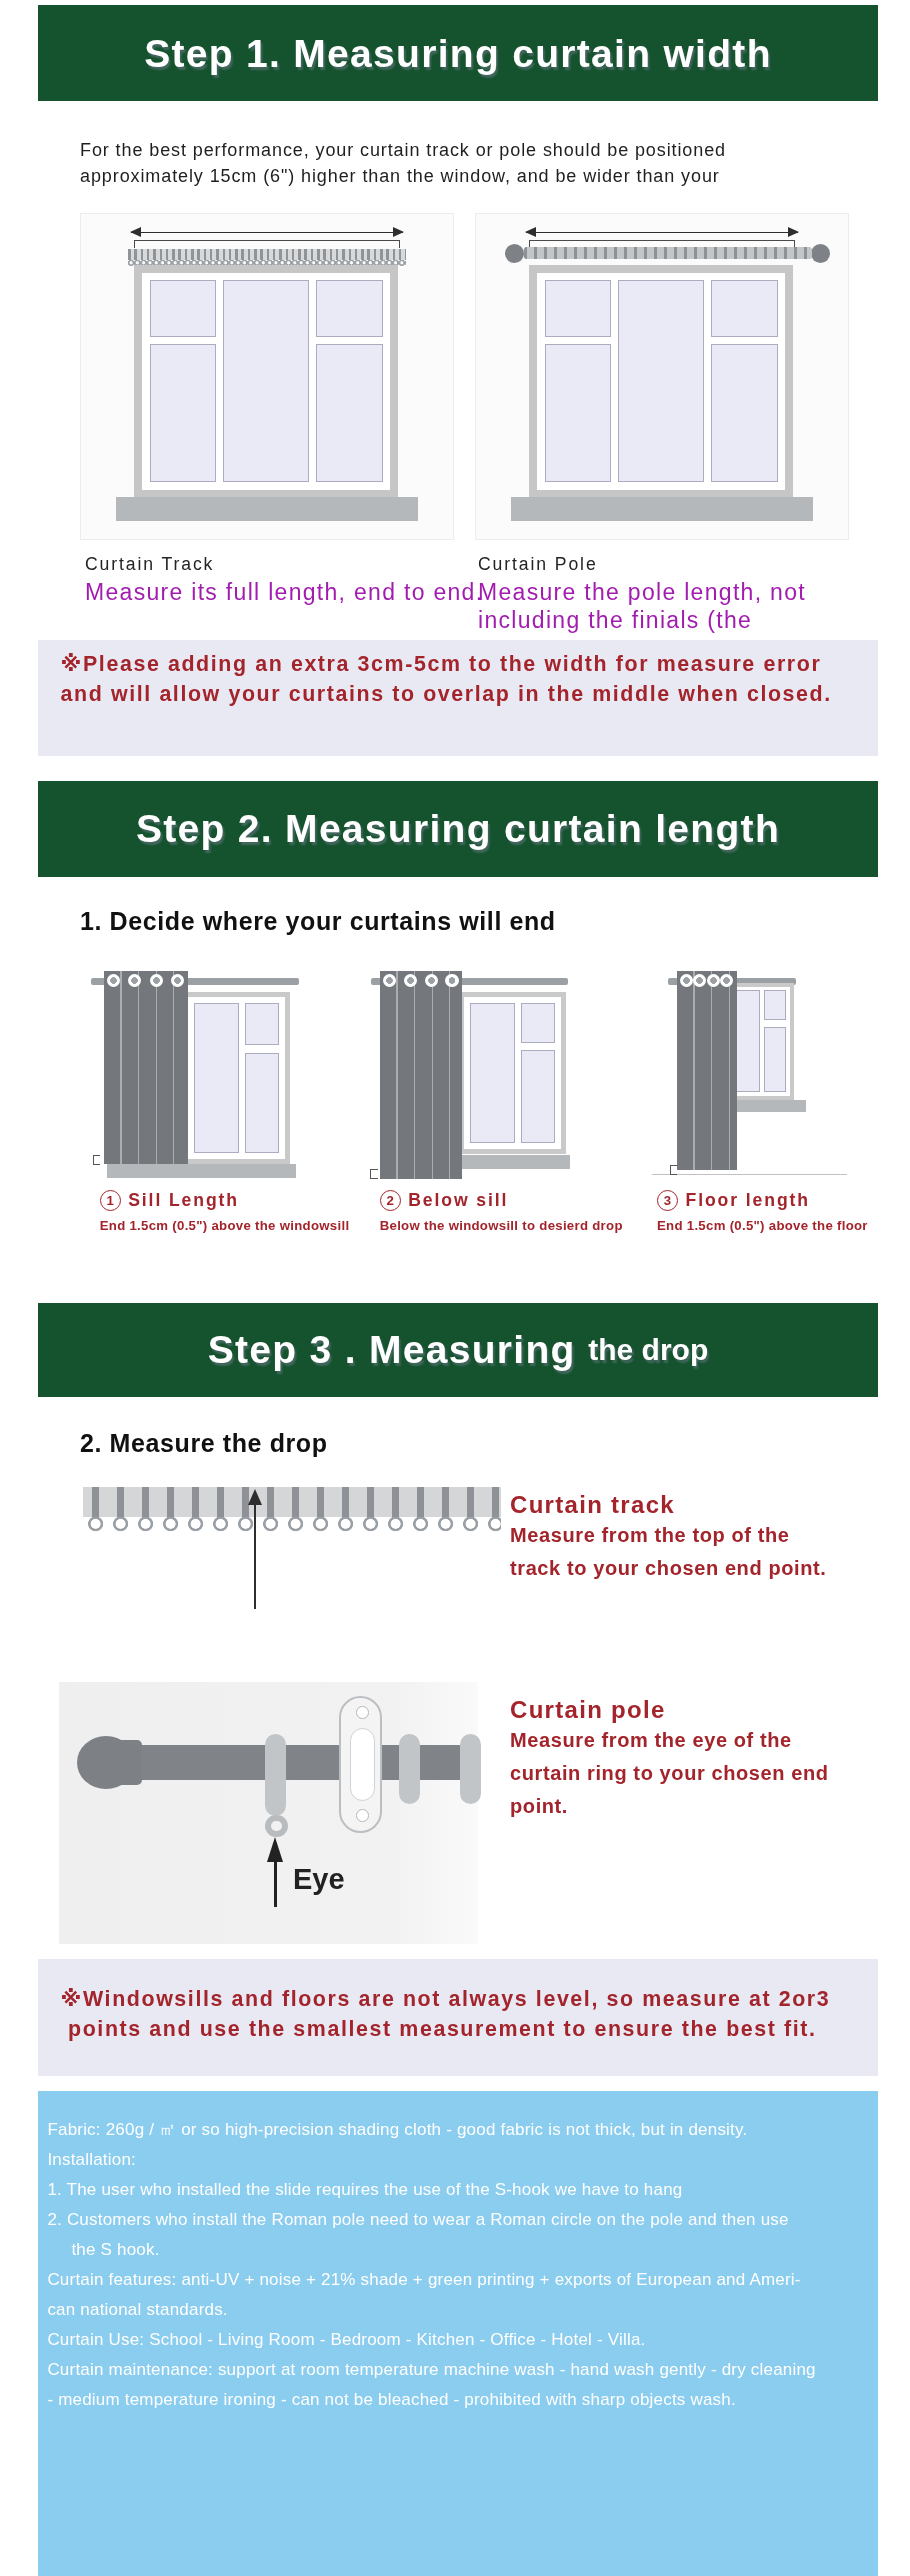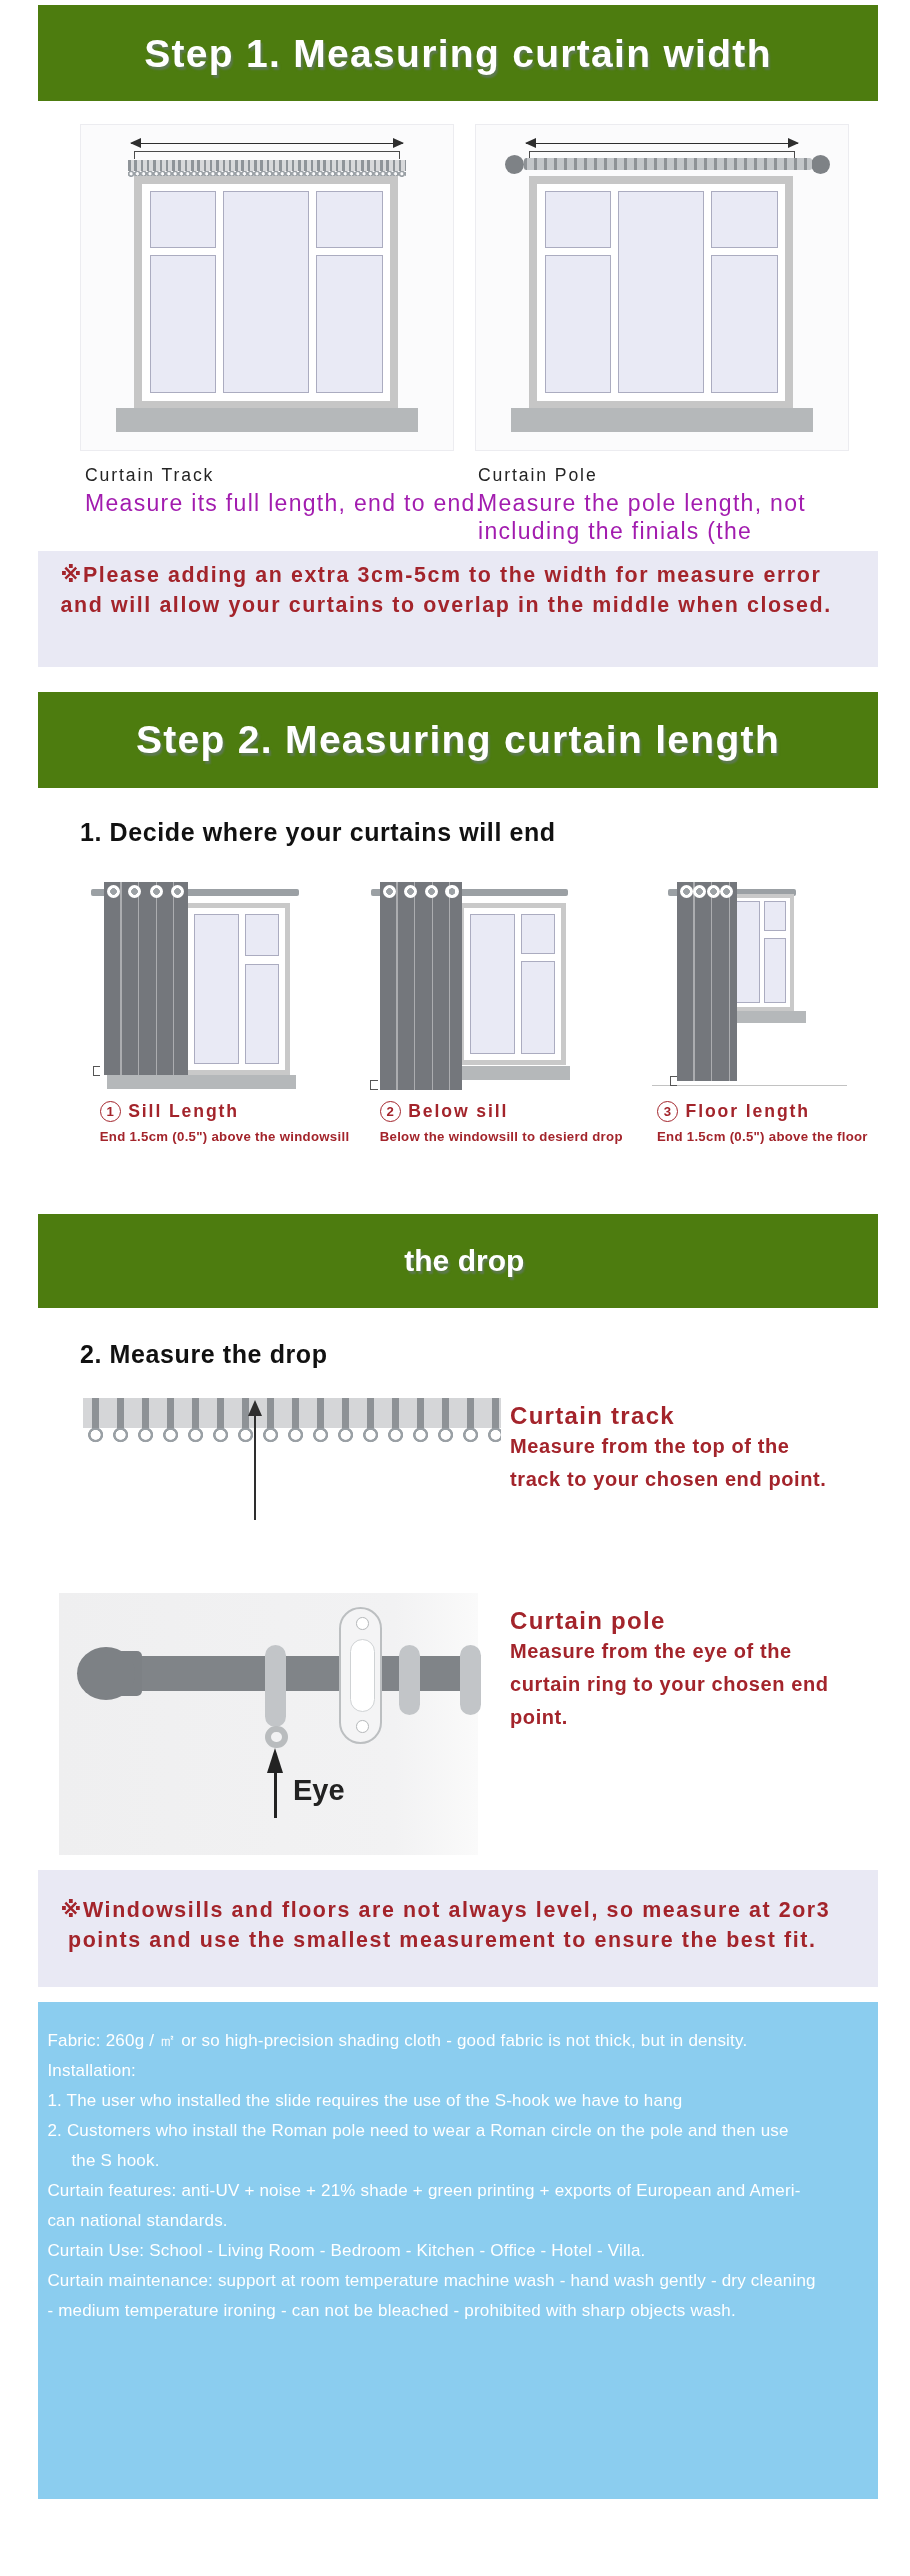--- a/index.html
+++ b/index.html
@@ -5,21 +5,21 @@
   html,body{margin:0;padding:0;}
   body{
     width:910px;height:2576px;overflow:hidden;background:#ffffff;
     font-family:"Liberation Sans","DejaVu Sans",sans-serif;
     -webkit-font-smoothing:antialiased;
   }
   .page{width:840px;margin-left:38px;position:relative;}
 
   
   .banner{
-    margin-top:5px;height:96px;background:#4d7c0f;
+    margin-top:5px;height:96px;background:#14532d;
     display:flex;align-items:center;justify-content:center;
   }
   .banner .btxt{
     color:#ffffff;font-weight:bold;font-size:39px;letter-spacing:1.3px;
     text-shadow:1.9px 2.5px 1.9px rgba(105,118,134,.55);white-space:nowrap;line-height:1;
   }
   .banner .btxt-sub{
     color:#ffffff;font-weight:bold;font-size:30px;letter-spacing:0;
     margin-left:12.6px;text-shadow:1.9px 2.5px 1.9px rgba(105,118,134,.55);line-height:1;
   }
@@ -149,20 +149,24 @@
 </style>
 </head>
 <body>
 
 <div class="page">
 
   <div class="banner" id="banner1">
     <span class="btxt">Step 1. Measuring curtain width</span>
   </div>
 
+  <div class="intro">
+    <div>For the best performance, your curtain track or pole should be positioned</div>
+    <div>approximately 15cm (6") higher than the window, and be wider than your</div>
+  </div>
 
   <div class="cards">
 
     <div class="card">
       <div class="darrow"></div>
       <div class="brkt"></div>
       <div class="trk"></div>
       <div class="trkrings"></div>
       <div class="win">
         <div class="wcol">
@@ -308,20 +312,21 @@
       <div class="tickmark" style="left:17.6px;top:199px;"></div>
       <div class="s2t" style="left:5px;">
         <span class="s2num">3</span>
         <span class="s2title">Floor length</span>
       </div>
       <div class="s2sub" style="left:5px;">End 1.5cm (0.5") above the floor</div>
     </div>
   </div>
 
   <div class="banner" id="banner3">
+    <span class="btxt">Step 3 . Measuring</span>
     <span class="btxt-sub">the drop</span>
   </div>
 
   <div class="bighead" id="h2">2. Measure the drop</div>
 
   <div class="tracksec">
     <div class="t3bar"></div>
     <div class="t3rings"></div>
     <div class="t3arrowhead"></div>
     <div class="t3arrowshaft"></div>

